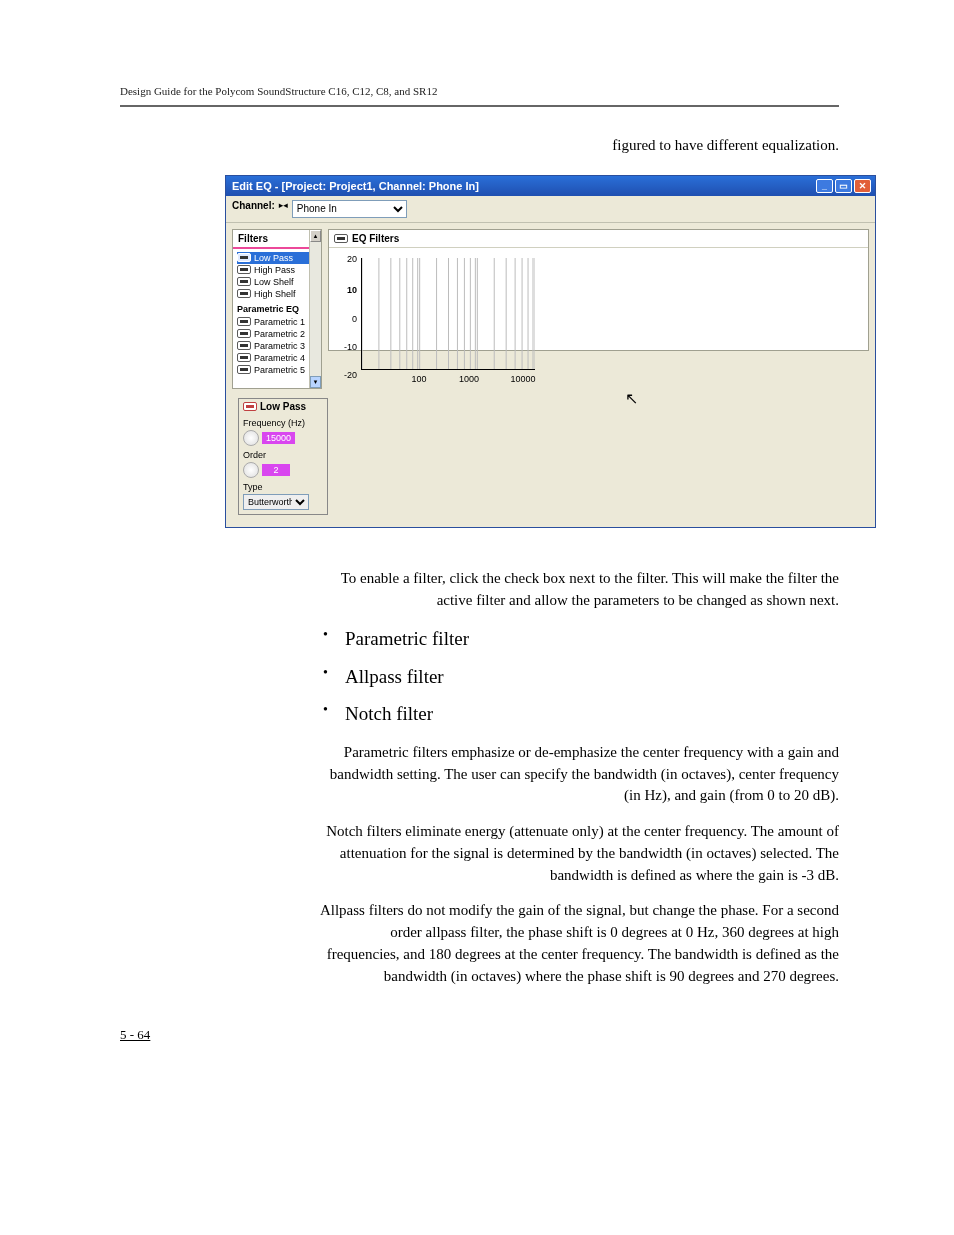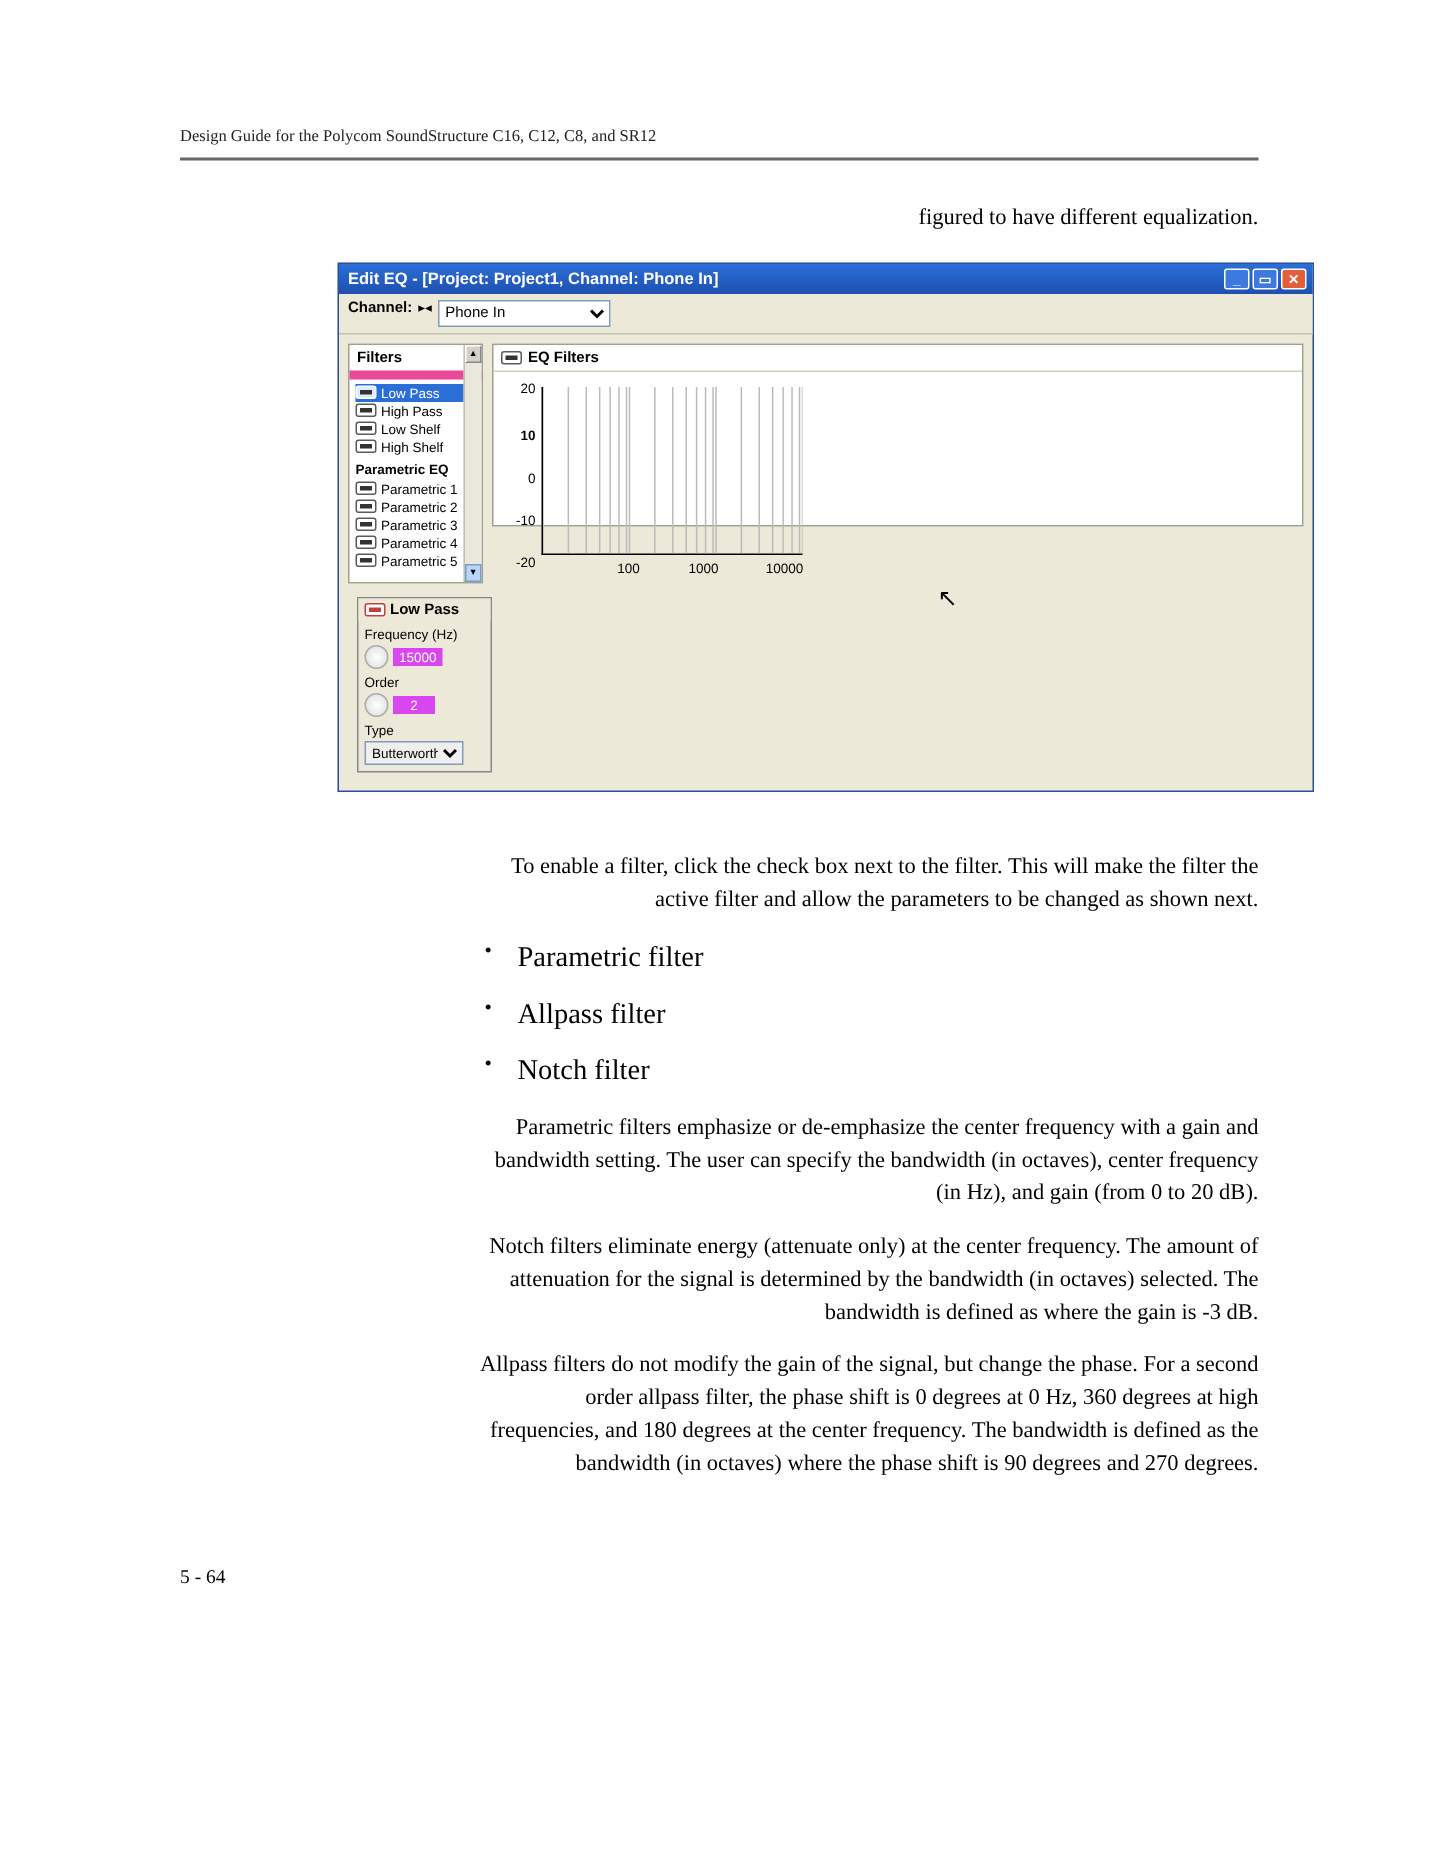--- a/index.html
+++ b/index.html
@@ -43,21 +43,22 @@
     margin-bottom: 10px;
   }
   ul.bullets li::before {
     content: "•";
     position: absolute;
     left: 8px;
     font-size: 14px;
   }
   .page-num {
     font-size: 13px;
-    margin-top: 56px;
+    margin-top: 40px;
+    text-decoration: underline;
   }
 
   
   .shot-wrap { margin: 0 0 40px -16px; }
   .win {
     width: 651px;
     border: 1px solid #2a4f9e;
     font-family: Tahoma, sans-serif;
     font-size: 10px;
     background: #ece9d8;
@@ -115,21 +116,21 @@
     border: 1px solid #a0a090;
     background: #fff;
     height: 160px;
     display:flex; flex-direction:column;
     position: relative;
   }
   .fp-head {
     font-weight: bold;
     font-size: 10px;
     padding: 3px 5px;
-    border-bottom: 6px solid #ec4899;
+    border-bottom: 2px solid #ec4899;
   }
   .fp-body { padding: 3px 4px; overflow:hidden; flex:1; position:relative;}
   .fitem {
     display: flex; align-items: center; gap: 3px;
     font-size: 9px;
     padding: 1px 0;
     white-space: nowrap;
   }
   .fitem.active { background: #2a6fd8; color:#fff; }
   .tog {

